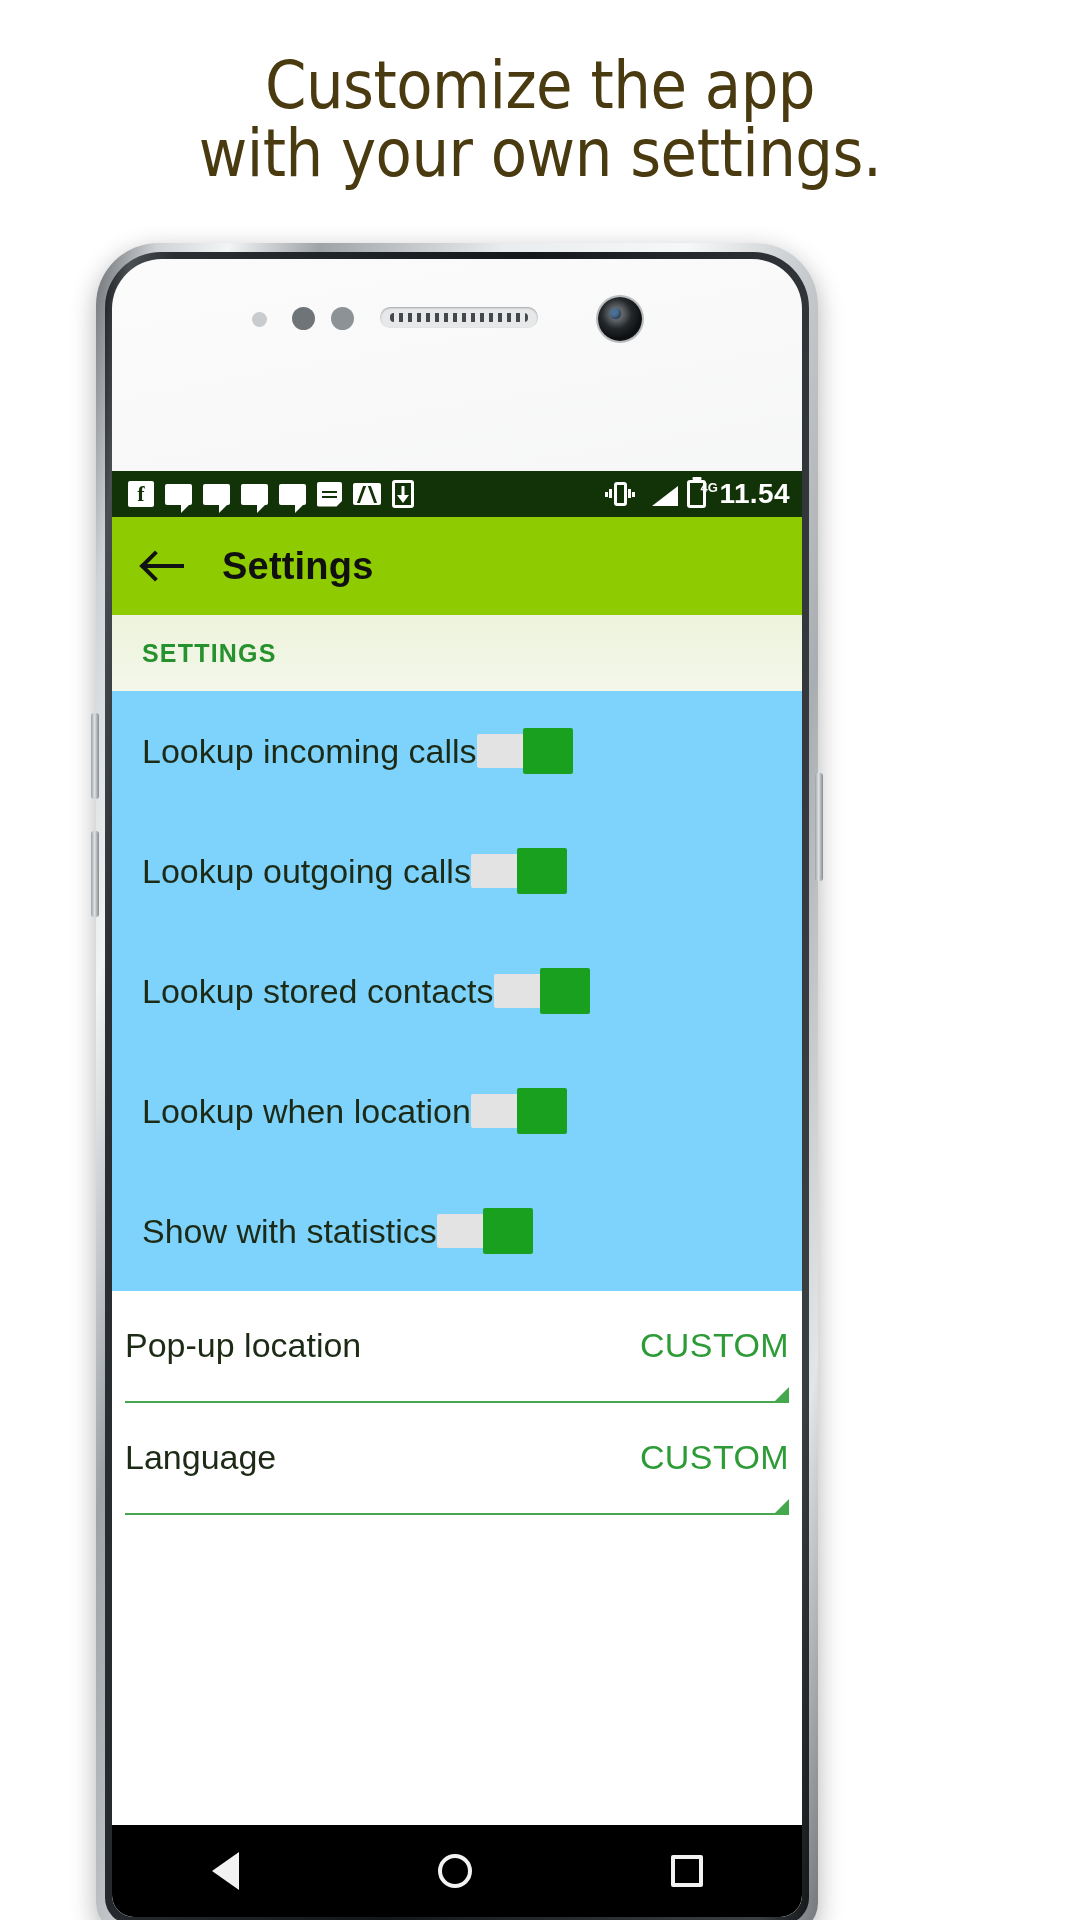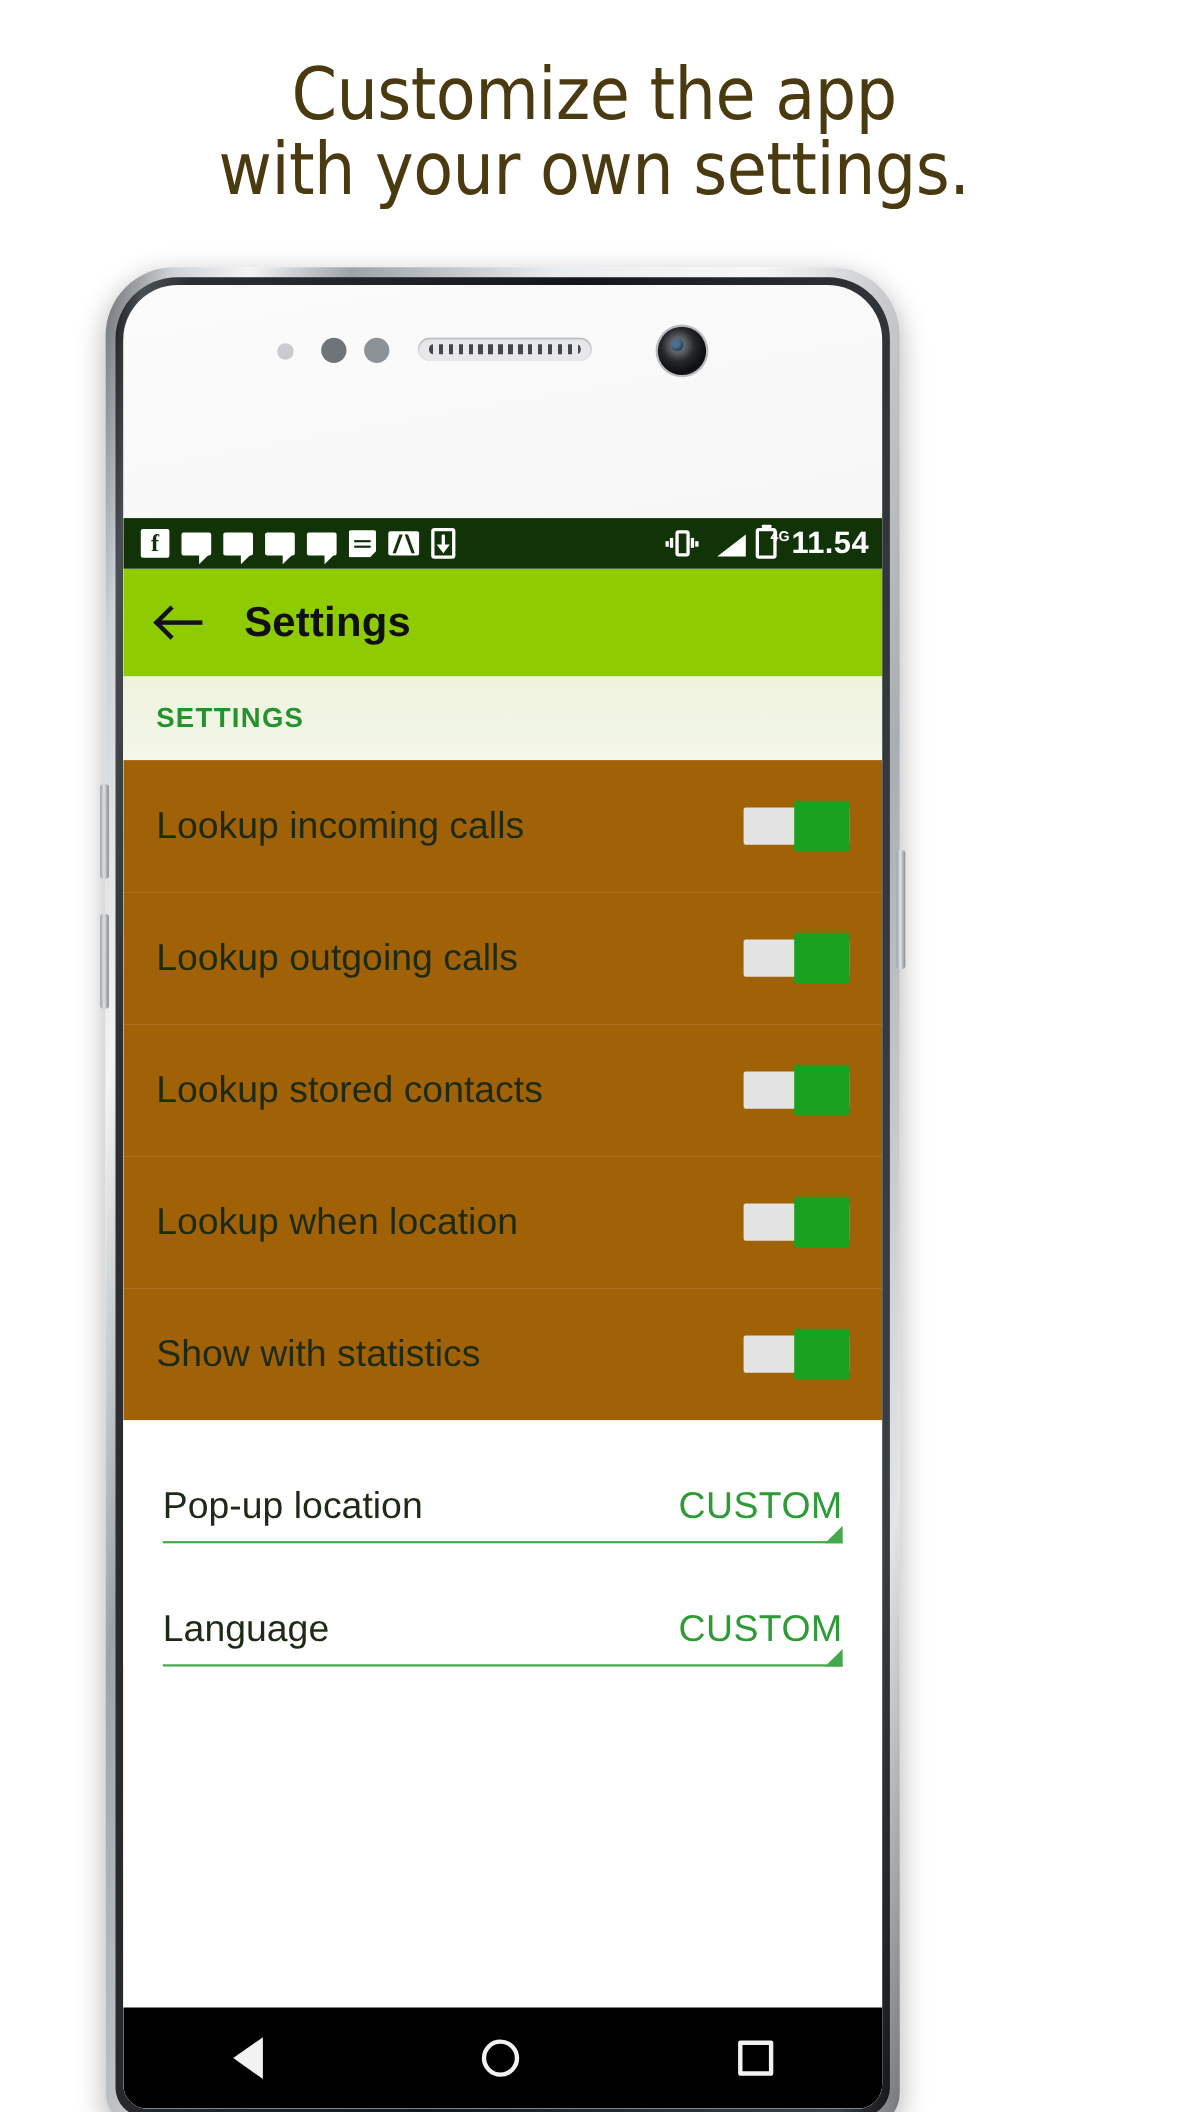--- a/index.html
+++ b/index.html
@@ -177,41 +177,41 @@
     height: 76px; background: linear-gradient(180deg,#eef3dd 0%, #f1f5e4 60%, #f4f7ea 100%);
     display: flex; align-items: center; padding-left: 30px;
   }
   .section-head-label {
     font-size: 25px; font-weight: 700; color: #26922e; letter-spacing: 1.2px;
   }
 
   
   .list { background: #fff; }
   .row {
-    display: flex; align-items: center; justify-content: space-between;
-    height: 120px; padding: 0 30px 0 30px; background: #a16207;
+    display: flex; align-items: center; justify-content: flex-start;
+    height: 120px; padding: 0 30px 0 30px; background: #7dd3fc;
   }
   .row-label { font-size: 34px; color: #1d2b16; font-weight: 400; }
 
   
   .switch {
     position: relative; width: 96px; height: 46px; flex: none;
   }
   .switch .track {
     position: absolute; left: 0; top: 6px; width: 96px; height: 34px;
     background: #e2e3e2; border-radius: 2px;
   }
   .switch .thumb {
     position: absolute; right: 0; top: 0; width: 50px; height: 46px;
     background: #1aa01f; border-radius: 2px;
   }
 
   
   .spinner-row {
-    padding: 0 36px; height: 112px; display: flex; flex-direction: column; justify-content: flex-end;
+    padding: 0 13px; height: 112px; display: flex; flex-direction: column; justify-content: flex-end; gap: 24px;
   }
   .spinner-inner {
     display: flex; align-items: baseline; justify-content: space-between;
     padding-bottom: 12px;
   }
   .spinner-label { font-size: 34px; color: #1d2b16; }
   .spinner-value { font-size: 34px; color: #2d9c36; letter-spacing: .4px; }
   .spinner-underline {
     position: relative; height: 2px; background: #46a84c; width: 100%;
   }

